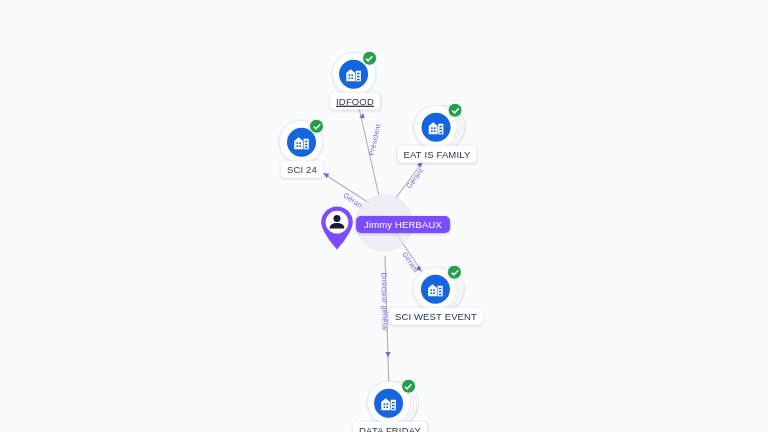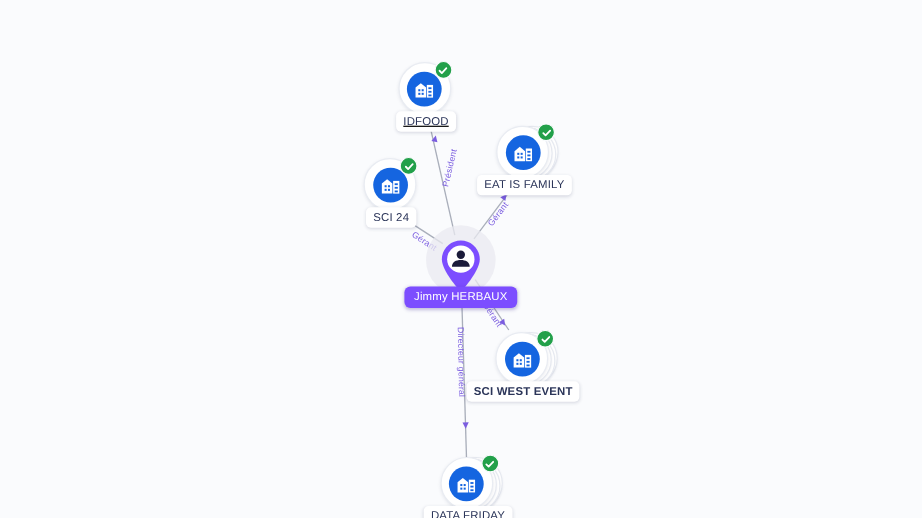--- a/index.html
+++ b/index.html
@@ -128,21 +128,21 @@
     white-space: nowrap;
     z-index: 5;
     font-family: "Liberation Sans", sans-serif;
   }
 
   
   .person-node {
     position: absolute;
     transform: translate(-50%, -50%);
     display: flex;
-    flex-direction: column;
+    flex-direction: row;
     align-items: center;
   }
   .person-halo {
     position: absolute;
     left: 50%;
     top: 19px;
     transform: translate(-50%, -50%);
     width: 58px;
     height: 58px;
     border-radius: 50%;
@@ -244,21 +244,21 @@
             </div>
           </div>
           <div class="verified-badge stacked" style="background: rgb(34, 160, 74);">
             <svg width="8" height="8" viewBox="0 0 8 8" xmlns="http://www.w3.org/2000/svg">
               <path d="M1.2 4.2 L3.1 6.1 L6.9 2.1" stroke="#ffffff" stroke-width="1.5" fill="none" stroke-linecap="round" stroke-linejoin="round"></path>
             </svg>
           </div>
         </div>
         <div class="node-label" style="color: rgb(43, 53, 89);">EAT IS FAMILY</div>
       </div>
-      <div class="node" style="left: 302px; top: 160px; margin-left: 24px;">
+      <div class="node" style="left: 302px; top: 148px;">
         <div class="node-disc-wrap">
           <div class="node-disc">
             <div class="node-inner" style="background: rgb(21, 101, 224);">
               <svg width="17" height="17" viewBox="0 0 17 17" xmlns="http://www.w3.org/2000/svg">
                 <path d="M1.2 15.6 V7.2 L5.6 3.6 L10.0 7.2 V15.6 Z" fill="#ffffff"></path>
                 <rect x="10.6" y="5.0" width="5.2" height="10.6" fill="#ffffff"></rect>
                 <rect x="3.5" y="8.6" width="1.7" height="1.7" fill="#1565e0"></rect>
                 <rect x="6.3" y="8.6" width="1.7" height="1.7" fill="#1565e0"></rect>
                 <rect x="3.5" y="11.6" width="1.7" height="1.7" fill="#1565e0"></rect>
                 <rect x="6.3" y="11.6" width="1.7" height="1.7" fill="#1565e0"></rect>
@@ -269,21 +269,21 @@
             </div>
           </div>
           <div class="verified-badge" style="background: rgb(34, 160, 74);">
             <svg width="8" height="8" viewBox="0 0 8 8" xmlns="http://www.w3.org/2000/svg">
               <path d="M1.2 4.2 L3.1 6.1 L6.9 2.1" stroke="#ffffff" stroke-width="1.5" fill="none" stroke-linecap="round" stroke-linejoin="round"></path>
             </svg>
           </div>
         </div>
         <div class="node-label" style="color: rgb(43, 53, 89);">SCI 24</div>
       </div>
-      <div class="node" style="left: 436px; top: 305px; font-weight: bold;">
+      <div class="node" style="left: 436px; top: 295px;">
         <div class="node-disc-wrap">
           <div class="stack-sheet s1"></div>
           <div class="stack-sheet s2"></div>
           <div class="stack-sheet s3"></div>
           <div class="node-disc">
             <div class="node-inner" style="background: rgb(21, 101, 224);">
               <svg width="17" height="17" viewBox="0 0 17 17" xmlns="http://www.w3.org/2000/svg">
                 <path d="M1.2 15.6 V7.2 L5.6 3.6 L10.0 7.2 V15.6 Z" fill="#ffffff"></path>
                 <rect x="10.6" y="5.0" width="5.2" height="10.6" fill="#ffffff"></rect>
                 <rect x="3.5" y="8.6" width="1.7" height="1.7" fill="#1565e0"></rect>

